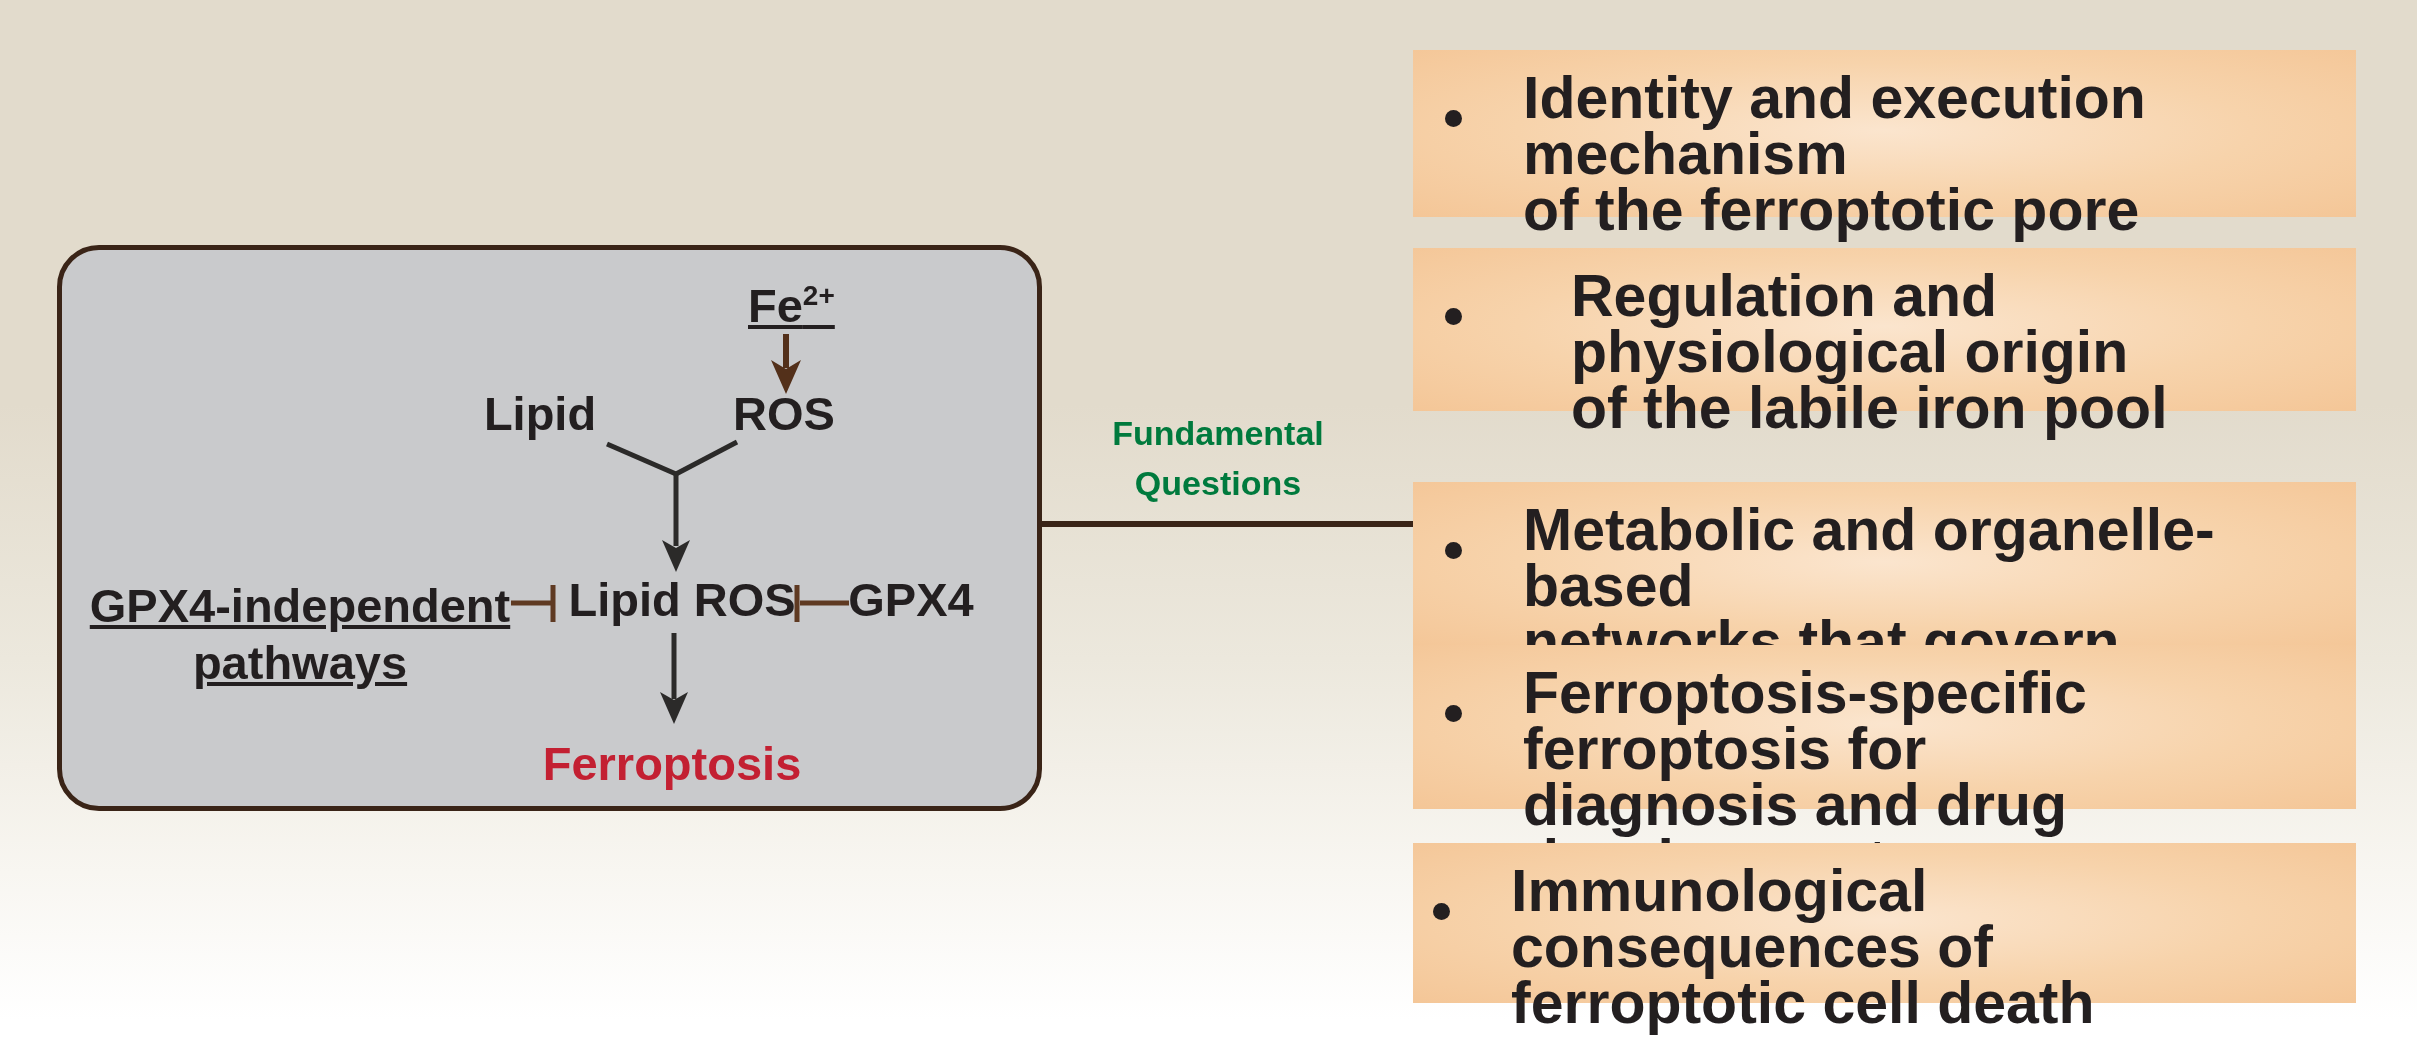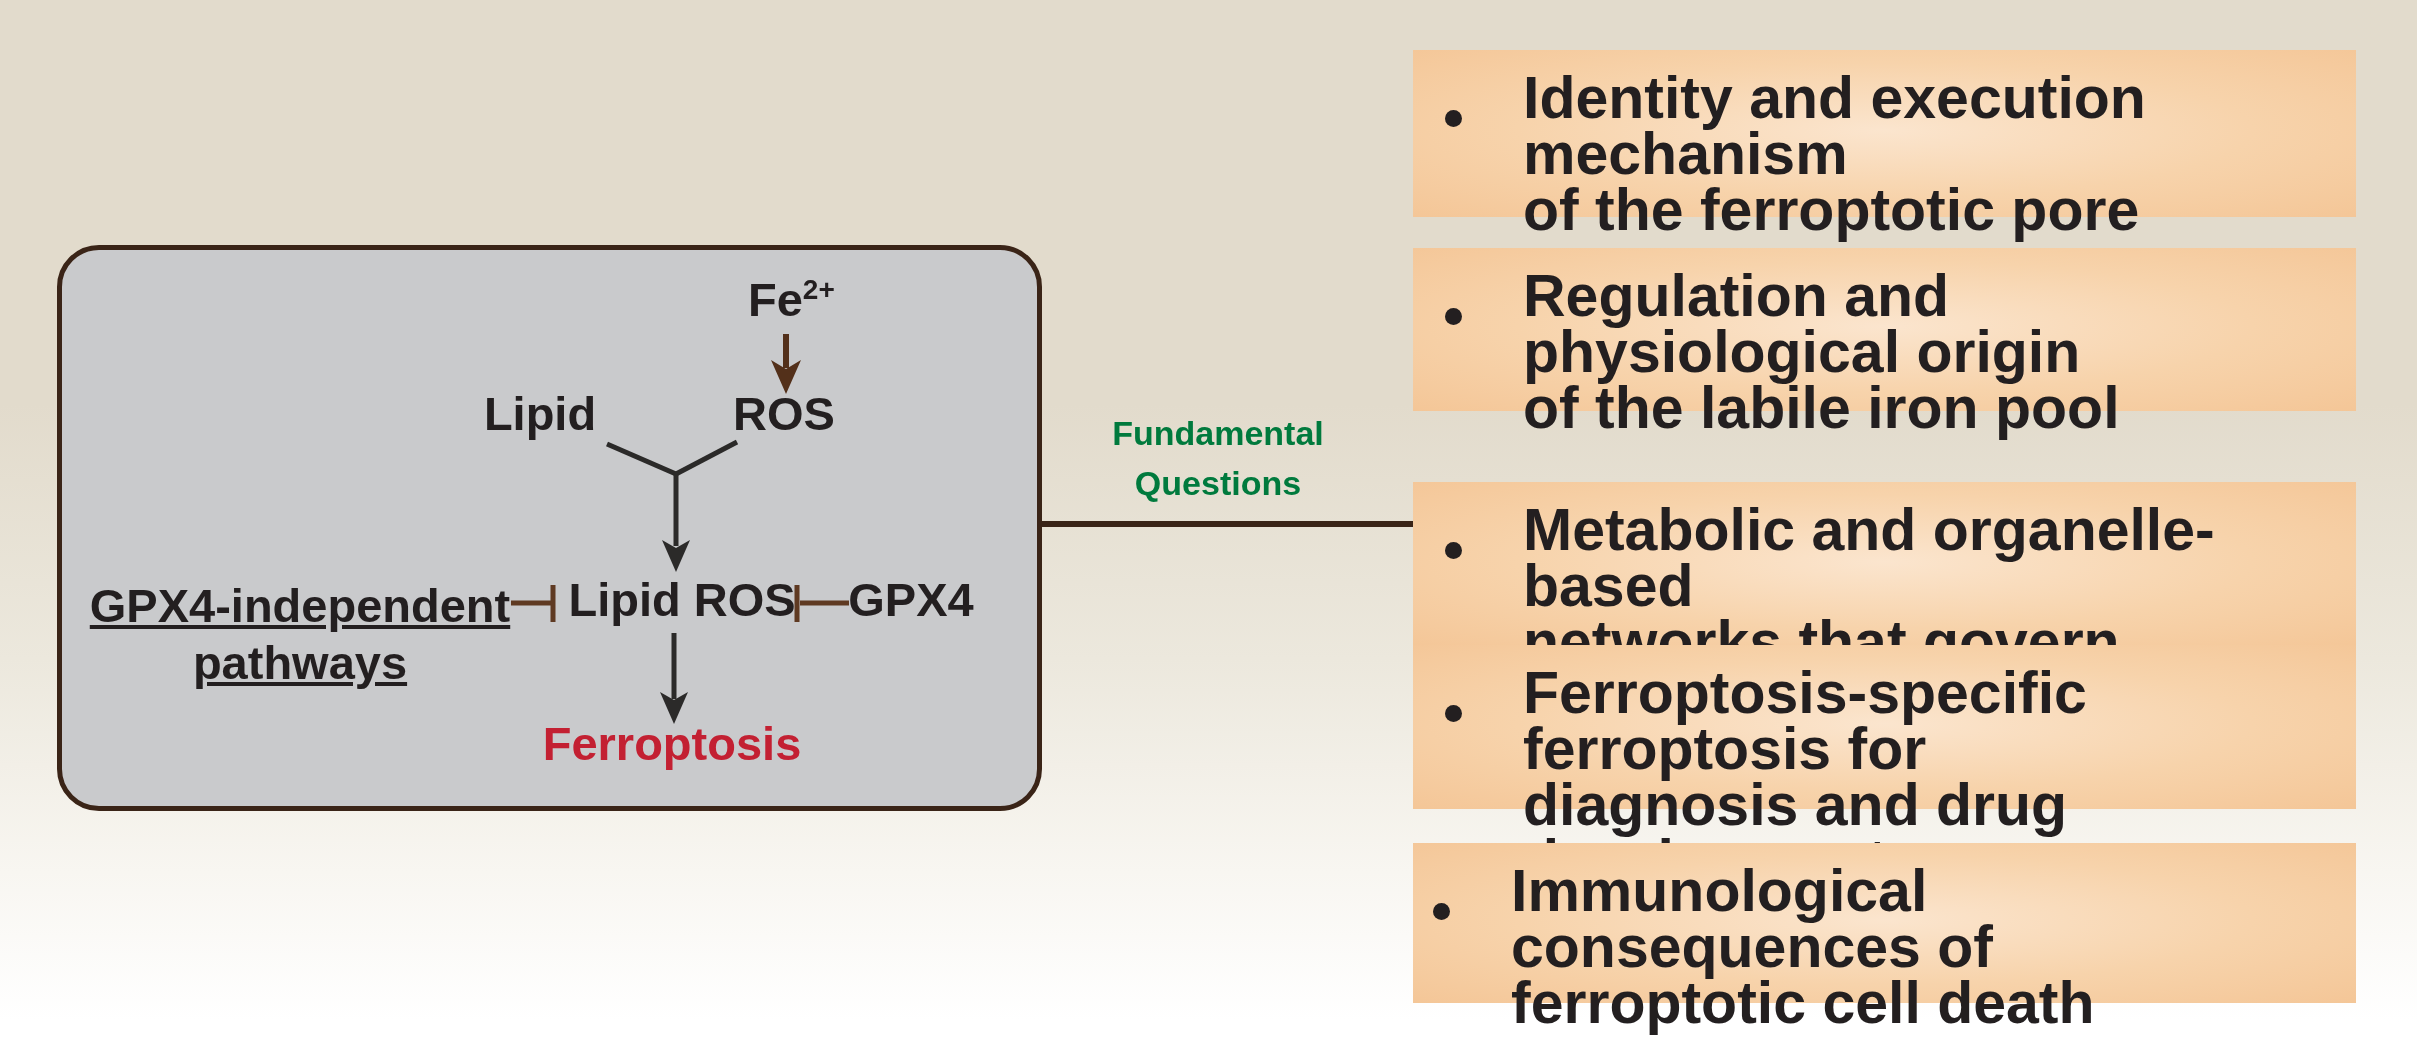--- a/index.html
+++ b/index.html
@@ -31,21 +31,21 @@
   .stroke-inhibit{stroke:var(--inhibit-brown); stroke-width:5; fill:none;}
   .stroke-connector{stroke:var(--border-brown); stroke-width:6; fill:none;}
   
   .dlabel{
     position:absolute; font-weight:bold; font-size:47px; line-height:1;
     color:var(--text-dark); white-space:nowrap; transform:translateX(-50%);
   }
   .dlabel.left-anchored{transform:none;}
   .dlabel sup{font-size:28px; vertical-align:super; line-height:0;}
   .dlabel.two-line{text-align:center; line-height:57px;text-decoration:underline;}
-  .ferroptosis{color:var(--red);}
+  .ferroptosis{color:var(--red);margin-top:20px;}
   .fq-label{
     position:absolute; left:1218px; top:408px; transform:translateX(-50%);
     font-weight:bold; font-size:34px; line-height:50px; text-align:center;
     color:var(--green); white-space:nowrap;
   }
   
   .qbox{
     position:absolute; left:1413px; width:943px; height:165px;
     background:radial-gradient(ellipse at 50% 48%, var(--orange-center) 0%, var(--orange-mid) 55%, var(--orange-edge) 100%);
     display:flex; align-items:flex-start; box-sizing:border-box;
@@ -94,21 +94,21 @@
     <g>
       <line class="stroke-black" x1="674" y1="633" x2="674" y2="699"></line>
       <path class="fill-black" d="M674,724 L660,692 L674,700 L688,692 Z"></path>
     </g>
 
     <g>
       <line class="stroke-connector" x1="1040" y1="524" x2="1414" y2="524"></line>
     </g>
   </svg>
 
-  <div class="dlabel left-anchored" style="left:748px; top:276px;"><span>Fe</span><sup>2+</sup></div>
+  <div class="dlabel left-anchored" style="left:748px; top:282px;text-decoration:underline;"><span>Fe</span><sup>2+</sup></div>
 
   <div class="dlabel" style="left:540px; top:390px;">Lipid</div>
   <div class="dlabel" style="left:784px; top:390px;">ROS</div>
 
   <div class="dlabel two-line" style="left:300px; top:577px;">
     <span>GPX4-independent</span><br>
     <span>pathways</span>
   </div>
 
   <div class="dlabel" style="left:682px; top:576px;text-align:right;">Lipid ROS</div>
@@ -122,21 +122,21 @@
   </div>
 
   <div class="qbox" style="top:50px; height:167px;">
     <span class="bullet"></span>
     <div class="qtext">
       <span>Identity and execution mechanism</span><br>
       <span>of the ferroptotic pore</span>
     </div>
   </div>
 
-  <div class="qbox" style="top:248px; height:163px;">
+  <div class="qbox" style="top:248px; height:163px;gap:48px;">
     <span class="bullet"></span>
     <div class="qtext">
       <span>Regulation and physiological origin</span><br>
       <span>of the labile iron pool</span>
     </div>
   </div>
 
   <div class="qbox" style="top:446px; height:166px;margin-top:36px;">
     <span class="bullet"></span>
     <div class="qtext">

